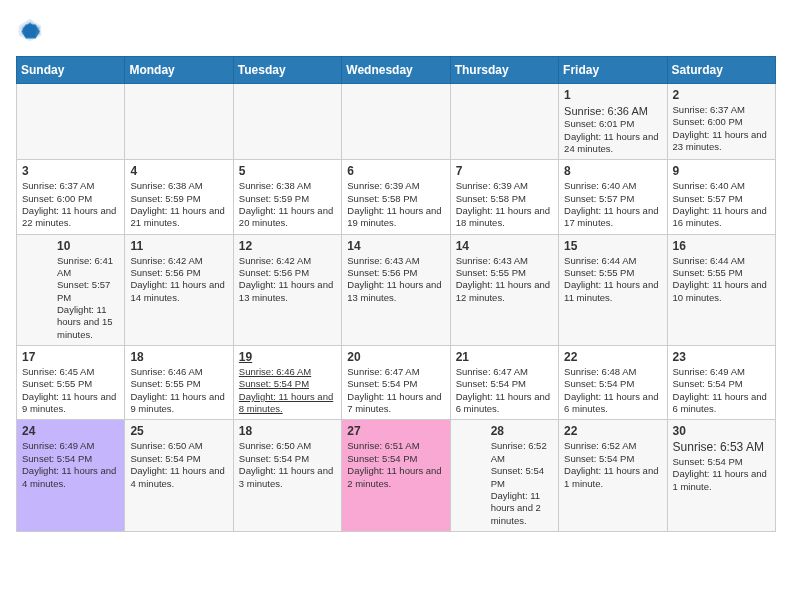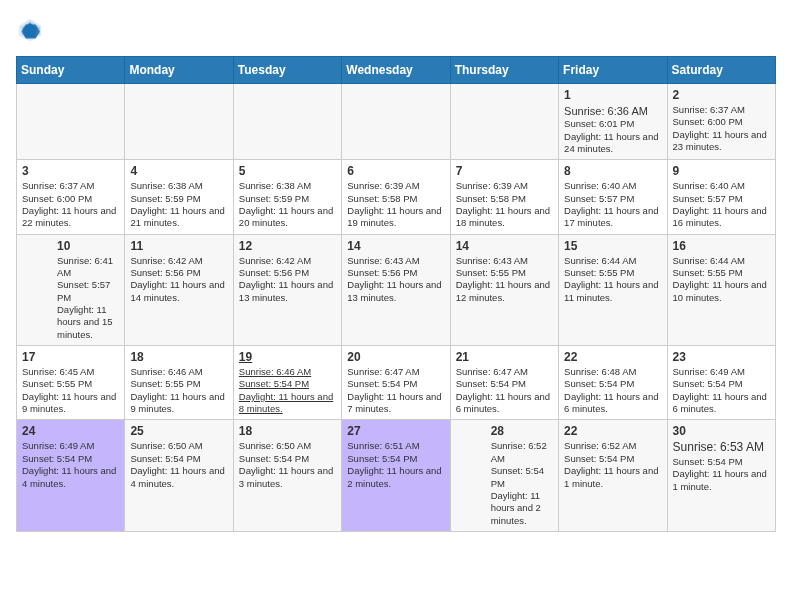--- a/index.html
+++ b/index.html
@@ -282,21 +282,21 @@
           <div style="font-size: 9.5px; line-height: 1.3; color: rgb(51, 51, 51);">Sunrise: 6:50 AM</div>
           <div style="font-size: 9.5px; line-height: 1.3; color: rgb(51, 51, 51);">Sunset: 5:54 PM</div>
           <div style="font-size: 9.5px; line-height: 1.3; color: rgb(51, 51, 51);">Daylight: 11 hours and 4 minutes.</div>
         </td>
         <td style="background: rgb(247, 247, 247);">
           <span class="day-num">18</span>
           <div style="font-size: 9.5px; line-height: 1.3; color: rgb(51, 51, 51);">Sunrise: 6:50 AM</div>
           <div style="font-size: 9.5px; line-height: 1.3; color: rgb(51, 51, 51);">Sunset: 5:54 PM</div>
           <div style="font-size: 9.5px; line-height: 1.3; color: rgb(51, 51, 51);">Daylight: 11 hours and 3 minutes.</div>
         </td>
-        <td style="background: #c4b5fd;">
+        <td style="background: #f9a8d4;">
           <span class="day-num">27</span>
           <div style="font-size: 9.5px; line-height: 1.3; color: rgb(51, 51, 51);">Sunrise: 6:51 AM</div>
           <div style="font-size: 9.5px; line-height: 1.3; color: rgb(51, 51, 51);">Sunset: 5:54 PM</div>
           <div style="font-size: 9.5px; line-height: 1.3; color: rgb(51, 51, 51);">Daylight: 11 hours and 2 minutes.</div>
         </td>
         <td style="background: rgb(247, 247, 247); padding-left: 40px;">
           <span class="day-num">28</span>
           <div style="font-size: 9.5px; line-height: 1.3; color: rgb(51, 51, 51);">Sunrise: 6:52 AM</div>
           <div style="font-size: 9.5px; line-height: 1.3; color: rgb(51, 51, 51);">Sunset: 5:54 PM</div>
           <div style="font-size: 9.5px; line-height: 1.3; color: rgb(51, 51, 51);">Daylight: 11 hours and 2 minutes.</div>

